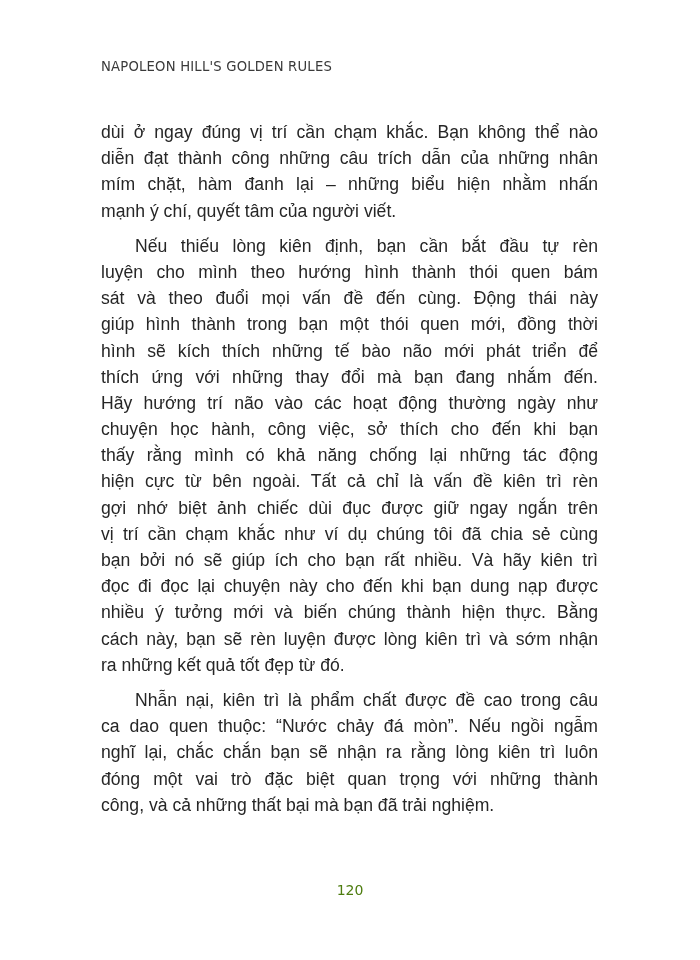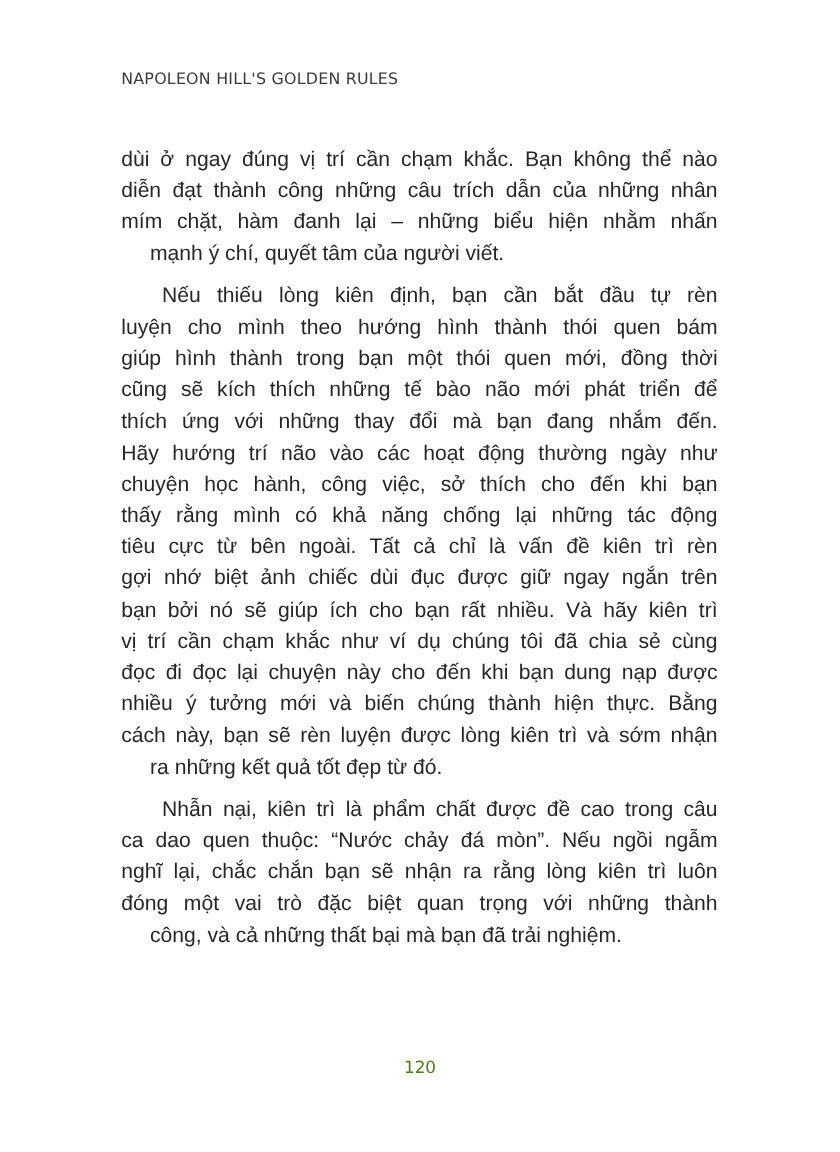--- a/index.html
+++ b/index.html
@@ -46,21 +46,20 @@
       display: block;
       height: 26.2px;
       line-height: 26.2px;
       white-space: nowrap;
       text-align: justify;
       text-align-last: justify;
       overflow: visible;
     }
     .line.last {
       text-align-last: left;
-      margin-left: 24px;
     }
     .line.indent {
       padding-left: 34px;
     }
     .page-number {
       position: absolute;
       left: 0;
       width: 700px;
       top: 882px;
       text-align: center;
@@ -79,30 +78,31 @@
     <div class="para">
       <span class="line">dùi ở ngay đúng vị trí cần chạm khắc. Bạn không thể nào</span>
       <span class="line">diễn đạt thành công những câu trích dẫn của những nhân</span>
       <span class="line">mím chặt, hàm đanh lại – những biểu hiện nhằm nhấn</span>
       <span class="line last">mạnh ý chí, quyết tâm của người viết.</span>
     </div>
 
     <div class="para">
       <span class="line indent">Nếu thiếu lòng kiên định, bạn cần bắt đầu tự rèn</span>
       <span class="line">luyện cho mình theo hướng hình thành thói quen bám</span>
+      <span class="line">sát và theo đuổi mọi vấn đề đến cùng. Động thái này</span>
       <span class="line">giúp hình thành trong bạn một thói quen mới, đồng thời</span>
-      <span class="line">cũng sẽ kích thích những tế bào não mới phát triển để</span>
+      <span class="line">hình sẽ kích thích những tế bào não mới phát triển để</span>
       <span class="line">thích ứng với những thay đổi mà bạn đang nhắm đến.</span>
       <span class="line">Hãy hướng trí não vào các hoạt động thường ngày như</span>
       <span class="line">chuyện học hành, công việc, sở thích cho đến khi bạn</span>
       <span class="line">thấy rằng mình có khả năng chống lại những tác động</span>
-      <span class="line">tiêu cực từ bên ngoài. Tất cả chỉ là vấn đề kiên trì rèn</span>
+      <span class="line">hiện cực từ bên ngoài. Tất cả chỉ là vấn đề kiên trì rèn</span>
       <span class="line">gợi nhớ biệt ảnh chiếc dùi đục được giữ ngay ngắn trên</span>
+      <span class="line">vị trí cần chạm khắc như ví dụ chúng tôi đã chia sẻ cùng</span>
       <span class="line">bạn bởi nó sẽ giúp ích cho bạn rất nhiều. Và hãy kiên trì</span>
-      <span class="line">vị trí cần chạm khắc như ví dụ chúng tôi đã chia sẻ cùng</span>
       <span class="line">đọc đi đọc lại chuyện này cho đến khi bạn dung nạp được</span>
       <span class="line">nhiều ý tưởng mới và biến chúng thành hiện thực. Bằng</span>
       <span class="line">cách này, bạn sẽ rèn luyện được lòng kiên trì và sớm nhận</span>
       <span class="line last">ra những kết quả tốt đẹp từ đó.</span>
     </div>
 
     <div class="para">
       <span class="line indent">Nhẫn nại, kiên trì là phẩm chất được đề cao trong câu</span>
       <span class="line">ca dao quen thuộc: “Nước chảy đá mòn”. Nếu ngồi ngẫm</span>
       <span class="line">nghĩ lại, chắc chắn bạn sẽ nhận ra rằng lòng kiên trì luôn</span>

